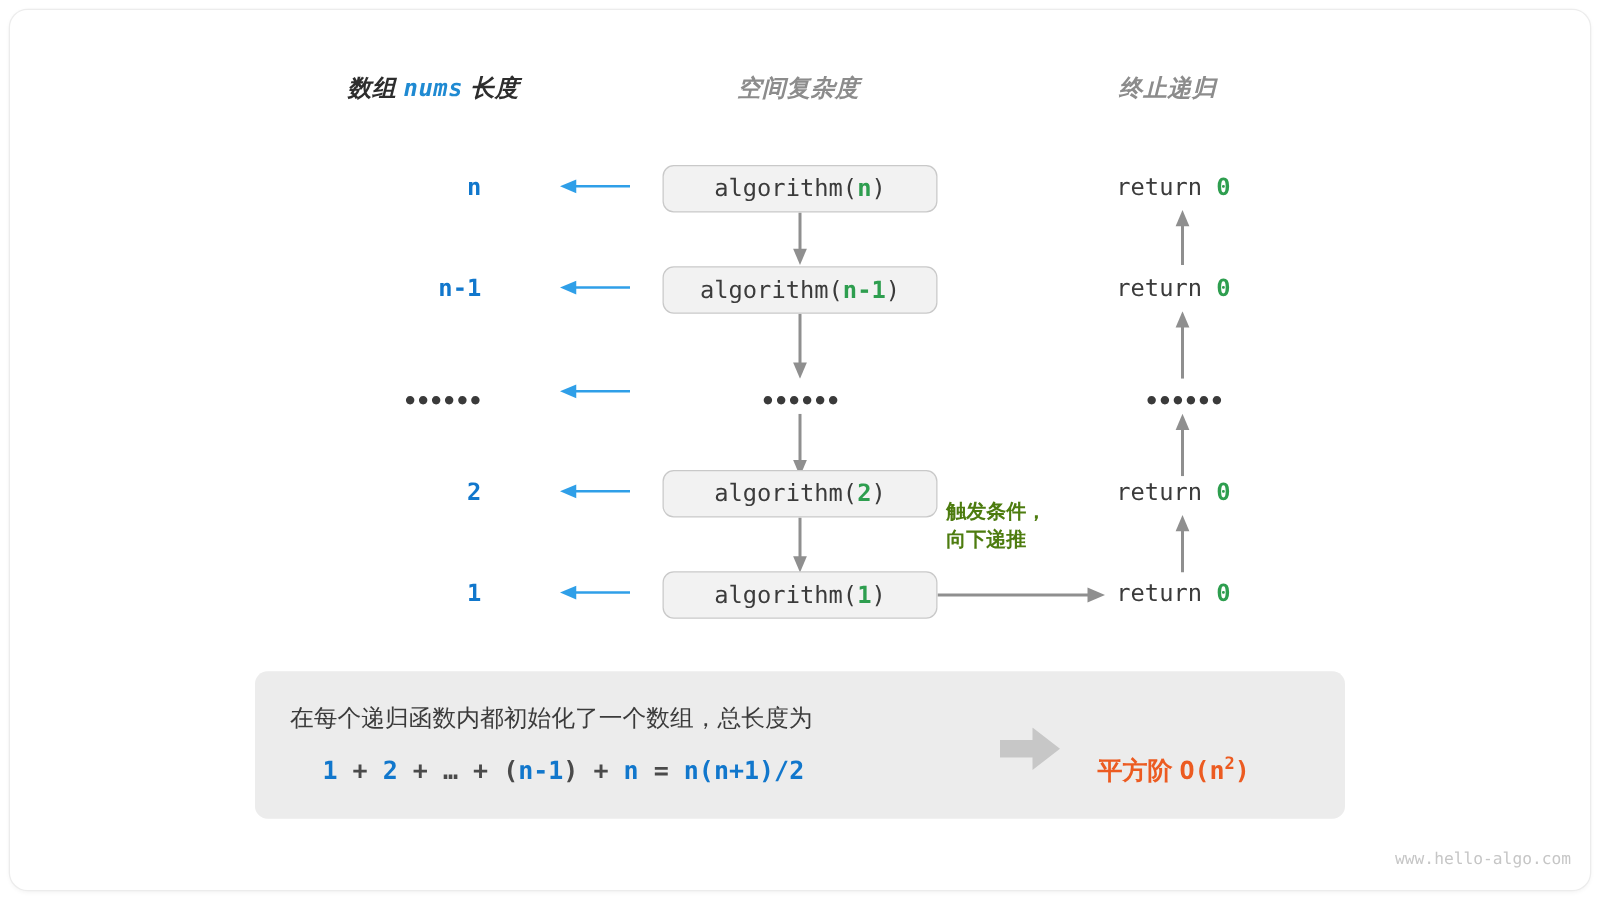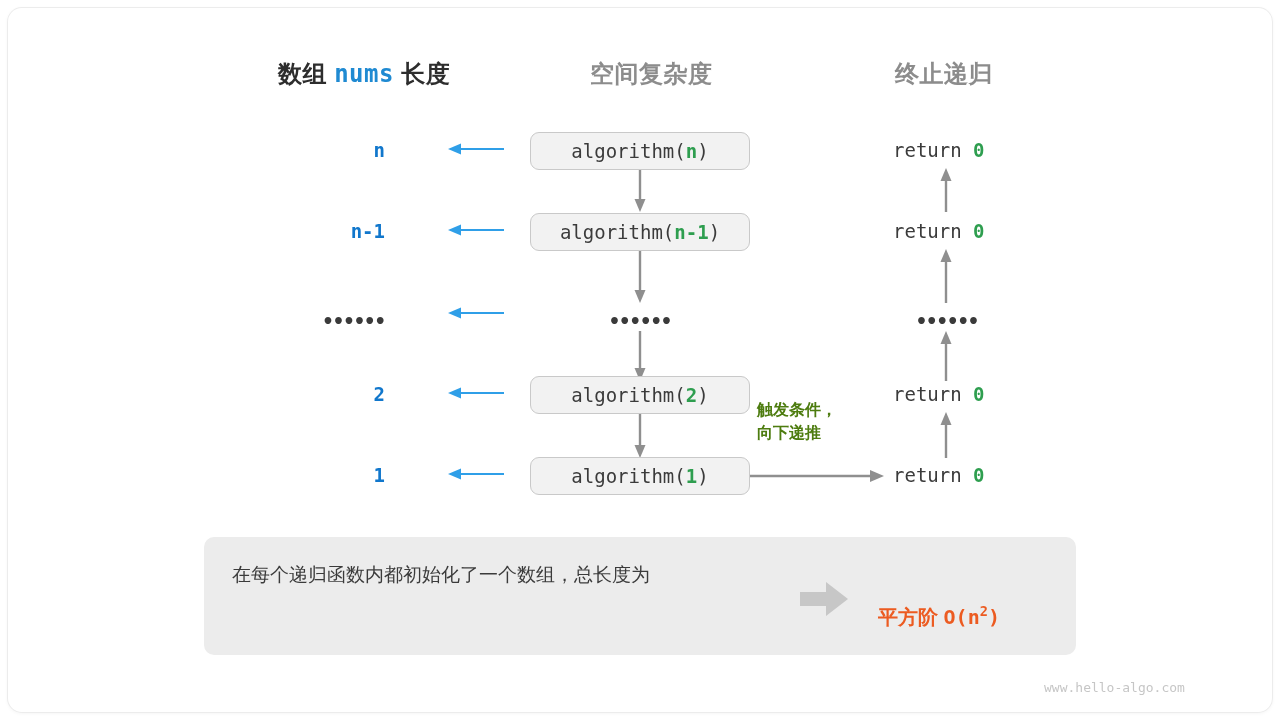--- a/index.html
+++ b/index.html
@@ -24,24 +24,25 @@
   }
   .canvas {
     position: absolute;
     left: 0; top: 0;
     width: 1280px; height: 720px;
   }
   .abs { position: absolute; }
 
   
   .col-header {
-    font-size: 24px;
+    font-size: 19px;
     font-weight: bold;
     white-space: nowrap;
     letter-spacing: 0.5px;
+    font-style: italic;
   }
   .hdr-dark { color: #2d2d2d; }
   .hdr-gray { color: #8c8c8c; }
   .mono-blue {
     font-family: "DejaVu Sans Mono", "Liberation Mono", monospace;
     color: #1f8ad2;
     font-weight: bold;
   }
 
   
@@ -330,28 +331,31 @@
 
   <div class="abs ret" style="left:893px; top:464px;">
     <span>return</span>
     <span class="zero">0</span>
   </div>
 
   <div class="abs summary" style="left:204px; top:537px; width:872px; height:118px;"></div>
 
   <div class="abs summary-text" style="left:232px; top:562px;">在每个递归函数内都初始化了一个数组，总长度为</div>
 
+  <div class="abs formula" style="left:258px; top:604px;">
+    <span class="b">1</span><span> + </span><span class="b">2</span><span> + </span><span>…</span><span> + </span><span>(</span><span class="b">n-1</span><span>)</span><span> + </span><span class="b">n</span><span> = </span><span class="b">n(n+1)/2</span>
+  </div>
 
   <div class="abs" style="left:800px; top:582px;">
     <svg width="48" height="34" viewBox="0 0 48 34">
       <polygon points="0,10 26,10 26,0 48,17 26,34 26,24 0,24" fill="#c7c7c7"></polygon>
     </svg>
   </div>
 
 
   <div class="abs complexity-value" style="left:878px; top:603px; width:180px;">
     <span>平方阶</span>
     <span class="mono">O(n</span><sup class="mono">2</sup><span class="mono">)</span>
   </div>
 
-  <div class="abs watermark" style="left:1044px; top:680px;">www.hello-algo.com</div>
+  <div class="abs watermark" style="left:1116px; top:680px;">www.hello-algo.com</div>
 
 </div>
 
 </body></html>

